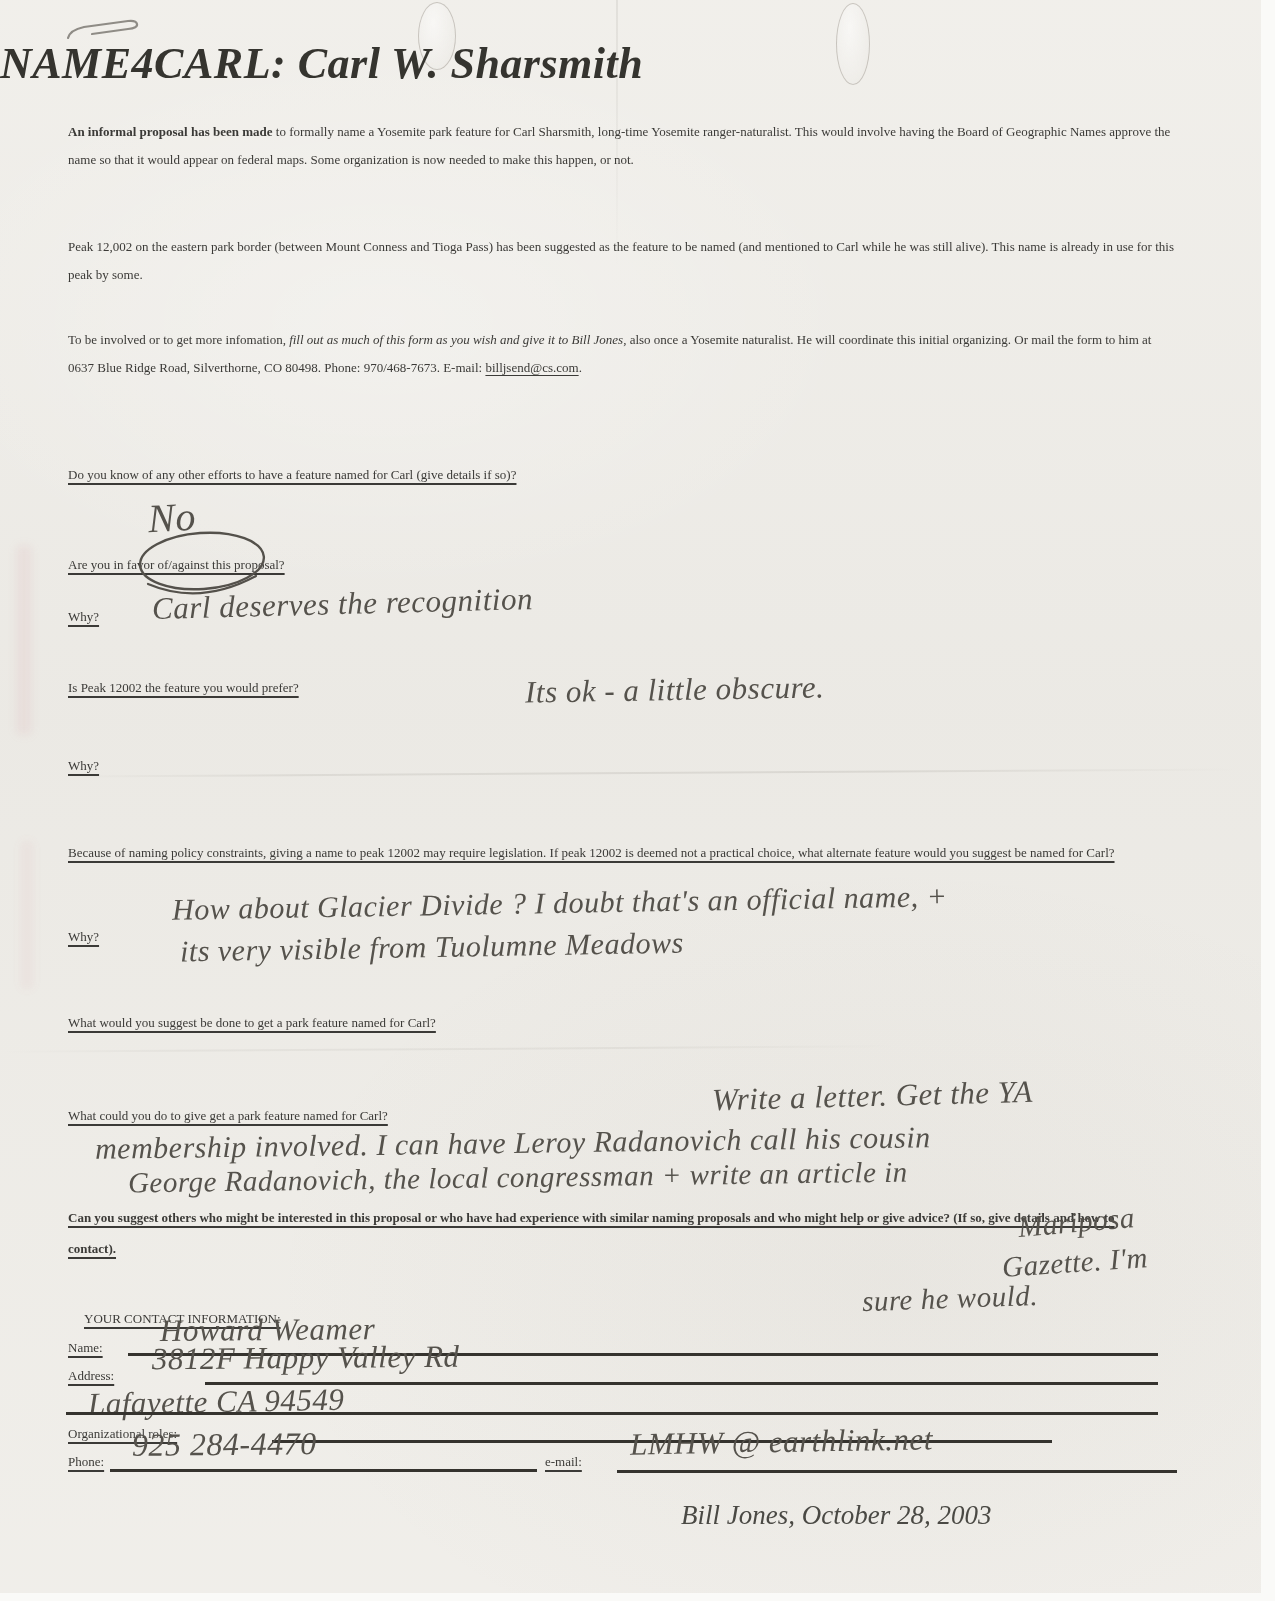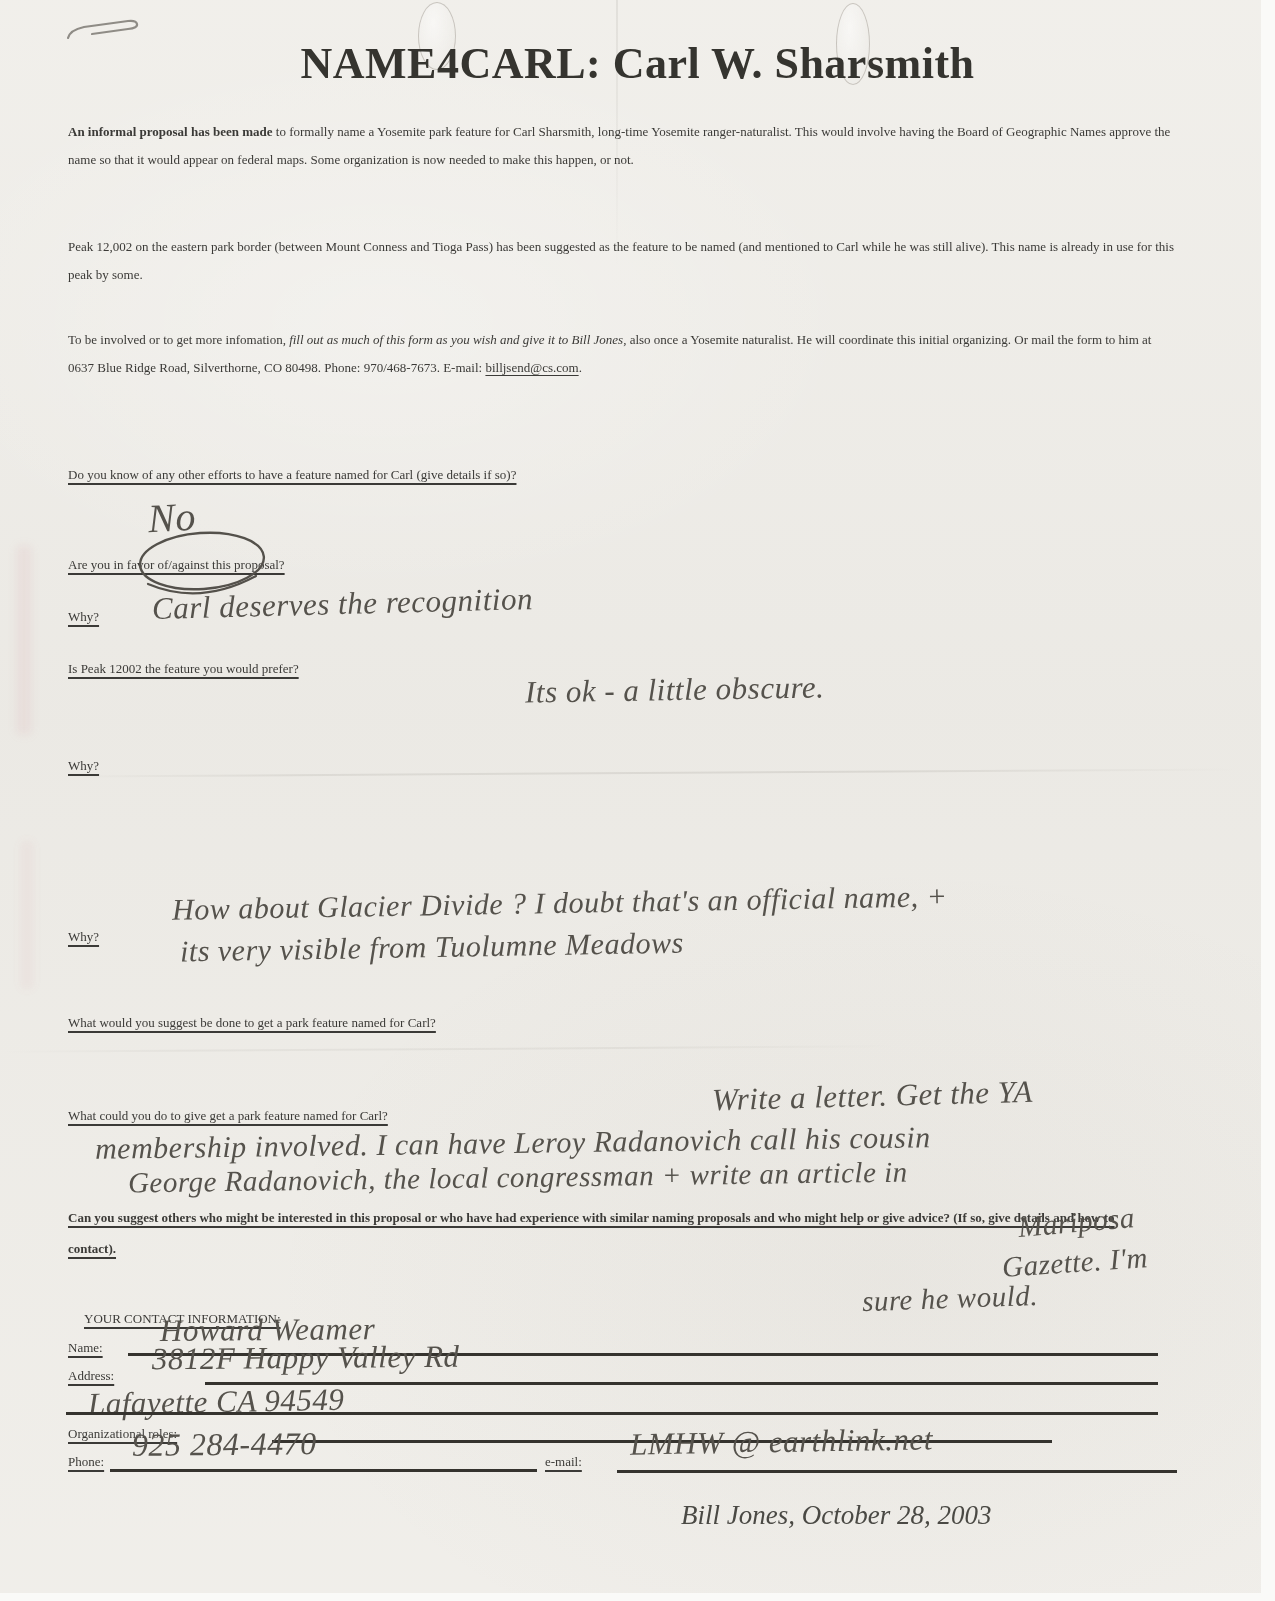--- a/index.html
+++ b/index.html
@@ -47,21 +47,21 @@
   <div class="drop" style="left:418px;top:2px;width:36px;height:66px;"></div>
   <div class="drop" style="left:836px;top:3px;width:32px;height:80px;"></div>
   <div class="crease-v" style="left:616px;top:0;height:270px;"></div>
   <div class="crease-h" style="left:60px;top:772px;width:1180px;"></div>
   <div class="crease-h" style="left:0px;top:1048px;width:900px;opacity:.6;"></div>
   <div class="smudge" style="left:16px;top:545px;width:16px;height:190px;"></div>
   <div class="smudge" style="left:20px;top:840px;width:14px;height:150px;opacity:.7;"></div>
   <div class="edge" style="right:0;top:0;width:14px;height:1601px;"></div>
   <div class="edge" style="left:0;bottom:0;width:1275px;height:8px;"></div>
 
-  <div class="abs title" style="top:38px;left:0;width:1275px;text-align:center;">NAME4CARL: Carl W. Sharsmith</div>
+  <div class="abs title" style="top:38px;left:0;width:1275px;text-align:left;font-style:italic;">NAME4CARL: Carl W. Sharsmith</div>
 
   <div class="abs typed" style="left:68px;top:118px;width:1108px;">
     <b>An informal proposal has been made</b><span> to formally name a Yosemite park feature for Carl Sharsmith, long-time Yosemite ranger-naturalist. This would involve having the Board of Geographic Names approve the name so that it would appear on federal maps. Some organization is now needed to make this happen, or not.</span>
   </div>
 
   <div class="abs typed" style="left:68px;top:233px;width:1108px;">Peak 12,002 on the eastern park border (between Mount Conness and Tioga Pass) has been suggested as the feature to be named (and mentioned to Carl while he was still alive). This name is already in use for this peak by some.</div>
 
   <div class="abs typed" style="left:68px;top:326px;width:1108px;">
     <span>To be involved or to get more infomation, </span><i>fill out as much of this form as you wish and give it to Bill Jones</i><span>, also once a Yosemite naturalist. He will coordinate this initial organizing. Or mail the form to him at 0637 Blue Ridge Road, Silverthorne, CO 80498. Phone: 970/468-7673. E-mail: </span><span style="text-decoration:underline;text-underline-offset:3px;">billjsend@cs.com</span><span>.</span>
   </div>
@@ -71,25 +71,26 @@
 
   <div class="abs typed uq" style="left:68px;top:549px;">Are you in favor of/against this proposal?</div>
   <svg class="abs" style="left:134px;top:524px;" width="140" height="76">
     <ellipse cx="68" cy="37" rx="62" ry="28" fill="none" stroke="#54514b" stroke-width="2.4" transform="rotate(-4 68 37)"></ellipse>
     <path d="M14 60 Q 66 82 122 52" fill="none" stroke="#54514b" stroke-width="2.2" stroke-linecap="round"></path>
   </svg>
 
   <div class="abs typed uq" style="left:68px;top:601px;">Why?</div>
   <div class="abs hw" style="left:152px;top:586px;font-size:31px;transform:rotate(-1.5deg);">Carl deserves the recognition</div>
 
-  <div class="abs typed uq" style="left:68px;top:653px;text-align:center;">Is Peak 12002 the feature you would prefer?</div>
+  <div class="abs typed uq" style="left:68px;top:672px;text-align:center;">Is Peak 12002 the feature you would prefer?</div>
   <div class="abs hw" style="left:525px;top:672px;font-size:31px;transform:rotate(-1deg);">Its ok - a little obscure.</div>
 
   <div class="abs typed uq" style="left:68px;top:750px;">Why?</div>
 
+  <div class="abs typed uq" style="left:68px;top:837px;width:1108px;">Because of naming policy constraints, giving a name to peak 12002 may require legislation. If peak 12002 is deemed not a practical choice, what alternate feature would you suggest be named for Carl?</div>
 
   <div class="abs typed uq" style="left:68px;top:921px;">Why?</div>
   <div class="abs hw" style="left:172px;top:886px;font-size:30px;transform:rotate(-1deg);">How about Glacier Divide ? I doubt that's an official name, +</div>
   <div class="abs hw" style="left:180px;top:930px;font-size:30px;transform:rotate(-1deg);">its very visible from Tuolumne Meadows</div>
 
   <div class="abs typed uq" style="left:68px;top:1007px;">What would you suggest be done to get a park feature named for Carl?</div>
 
   <div class="abs typed uq" style="left:68px;top:1100px;">What could you do to give get a park feature named for Carl?</div>
   <div class="abs hw" style="left:712px;top:1078px;font-size:31px;transform:rotate(-1.5deg);">Write a letter. Get the YA</div>
   <div class="abs hw" style="left:95px;top:1126px;font-size:30px;transform:rotate(-0.8deg);">membership involved. I can have Leroy Radanovich call his cousin</div>

